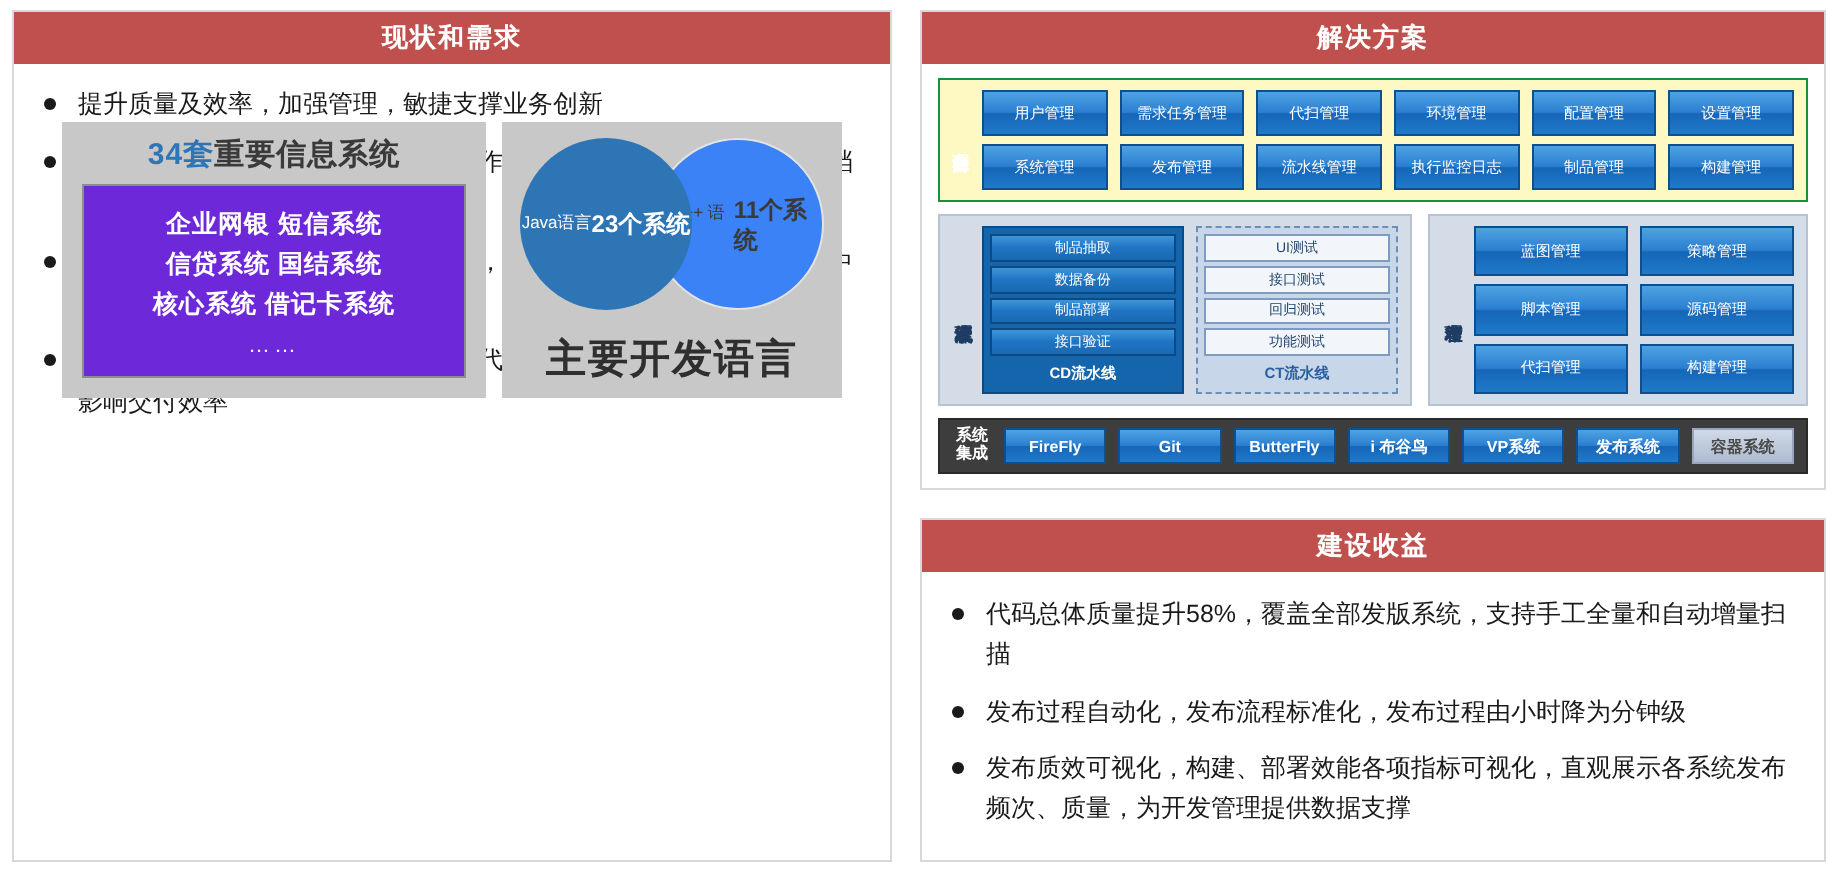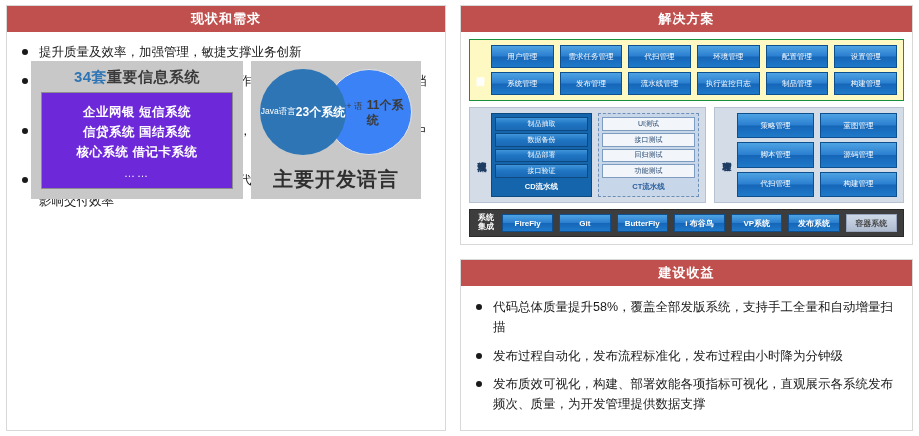--- a/index.html
+++ b/index.html
@@ -333,22 +333,22 @@
               <div class="pipe-item">功能测试</div>
               <div class="pipe-foot">CT流水线</div>
             </div>
 
           </div>
         </div>
 
         <div id="release-block">
           <div class="side-label-dark">发布管理</div>
           <div class="release-grid">
+            <div class="btn-blue">蓝图管理</div>
             <div class="btn-blue">策略管理</div>
-            <div class="btn-blue">蓝图管理</div>
             <div class="btn-blue">脚本管理</div>
             <div class="btn-blue">源码管理</div>
             <div class="btn-blue">代扫管理</div>
             <div class="btn-blue">构建管理</div>
           </div>
         </div>
 
       </div>
 
       <div id="integration-block">

